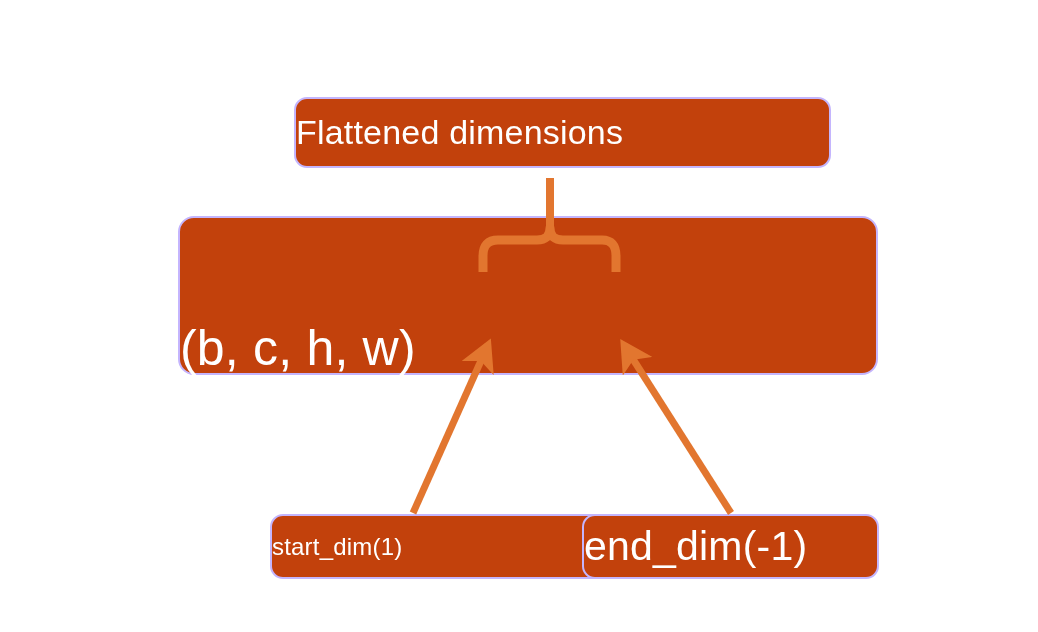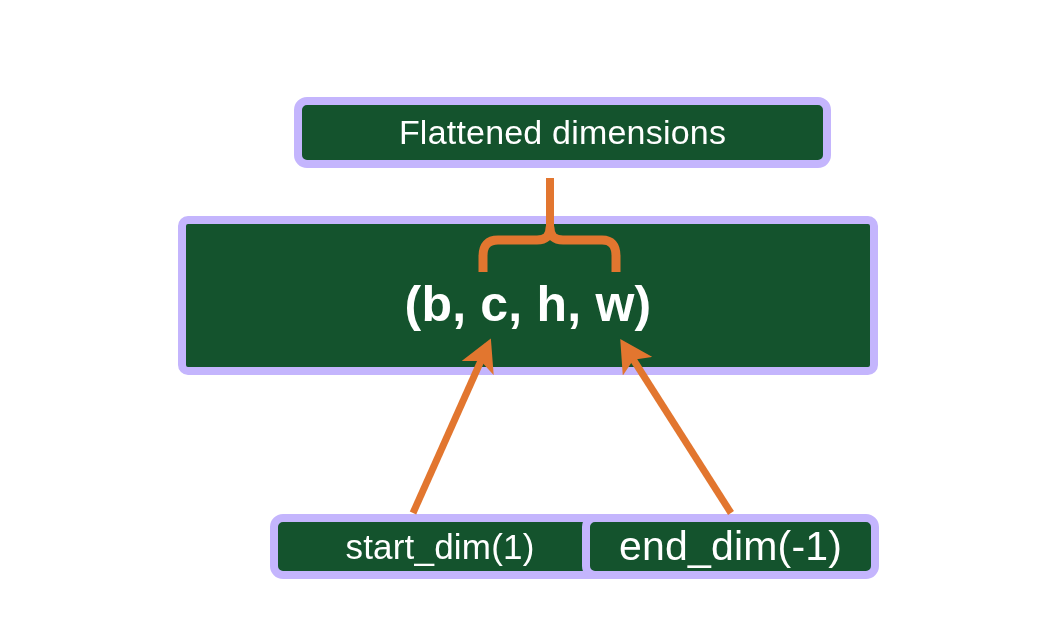--- a/index.html
+++ b/index.html
@@ -17,62 +17,59 @@
   #canvas {
     position: absolute;
     left: 0;
     top: 0;
     width: 1038px;
     height: 632px;
   }
   .node-box {
     position: absolute;
     box-sizing: border-box;
-    background: #14532d;
-    border: 8px solid #c4b5fd;
+    background: #c2410c;
+    border: 2px solid #c4b5fd;
     border-radius: 14px;
     display: flex;
     align-items: center;
-    justify-content: center;
     color: #FFFFFF;
     font-family: "Liberation Sans", sans-serif;
     font-weight: 400;
     letter-spacing: 0.2px;
     white-space: nowrap;
     user-select: none;
   }
   #box-flattened {
     left: 294px;
     top: 97px;
     width: 537px;
     height: 71px;
     border-radius: 13px;
     font-size: 34px;
   }
   #box-shape {
     left: 178px;
     top: 216px;
     width: 700px;
     height: 159px;
-    border-radius: 10px;
+    border-radius: 16px;
     font-size: 50px;
     align-items: flex-end;
-    padding-bottom: 38px;
-    font-weight: bold;
   }
   #box-shape .shape-label {
     line-height: 1;
   }
   #box-start-dim {
     left: 270px;
     top: 514px;
     width: 340px;
     height: 65px;
     border-radius: 13px;
-    font-size: 35px;
+    font-size: 24px;
   }
   #box-end-dim {
     left: 582px;
     top: 514px;
     width: 297px;
     height: 65px;
     border-radius: 13px;
     font-size: 41px;
   }
   .overlay-svg {

